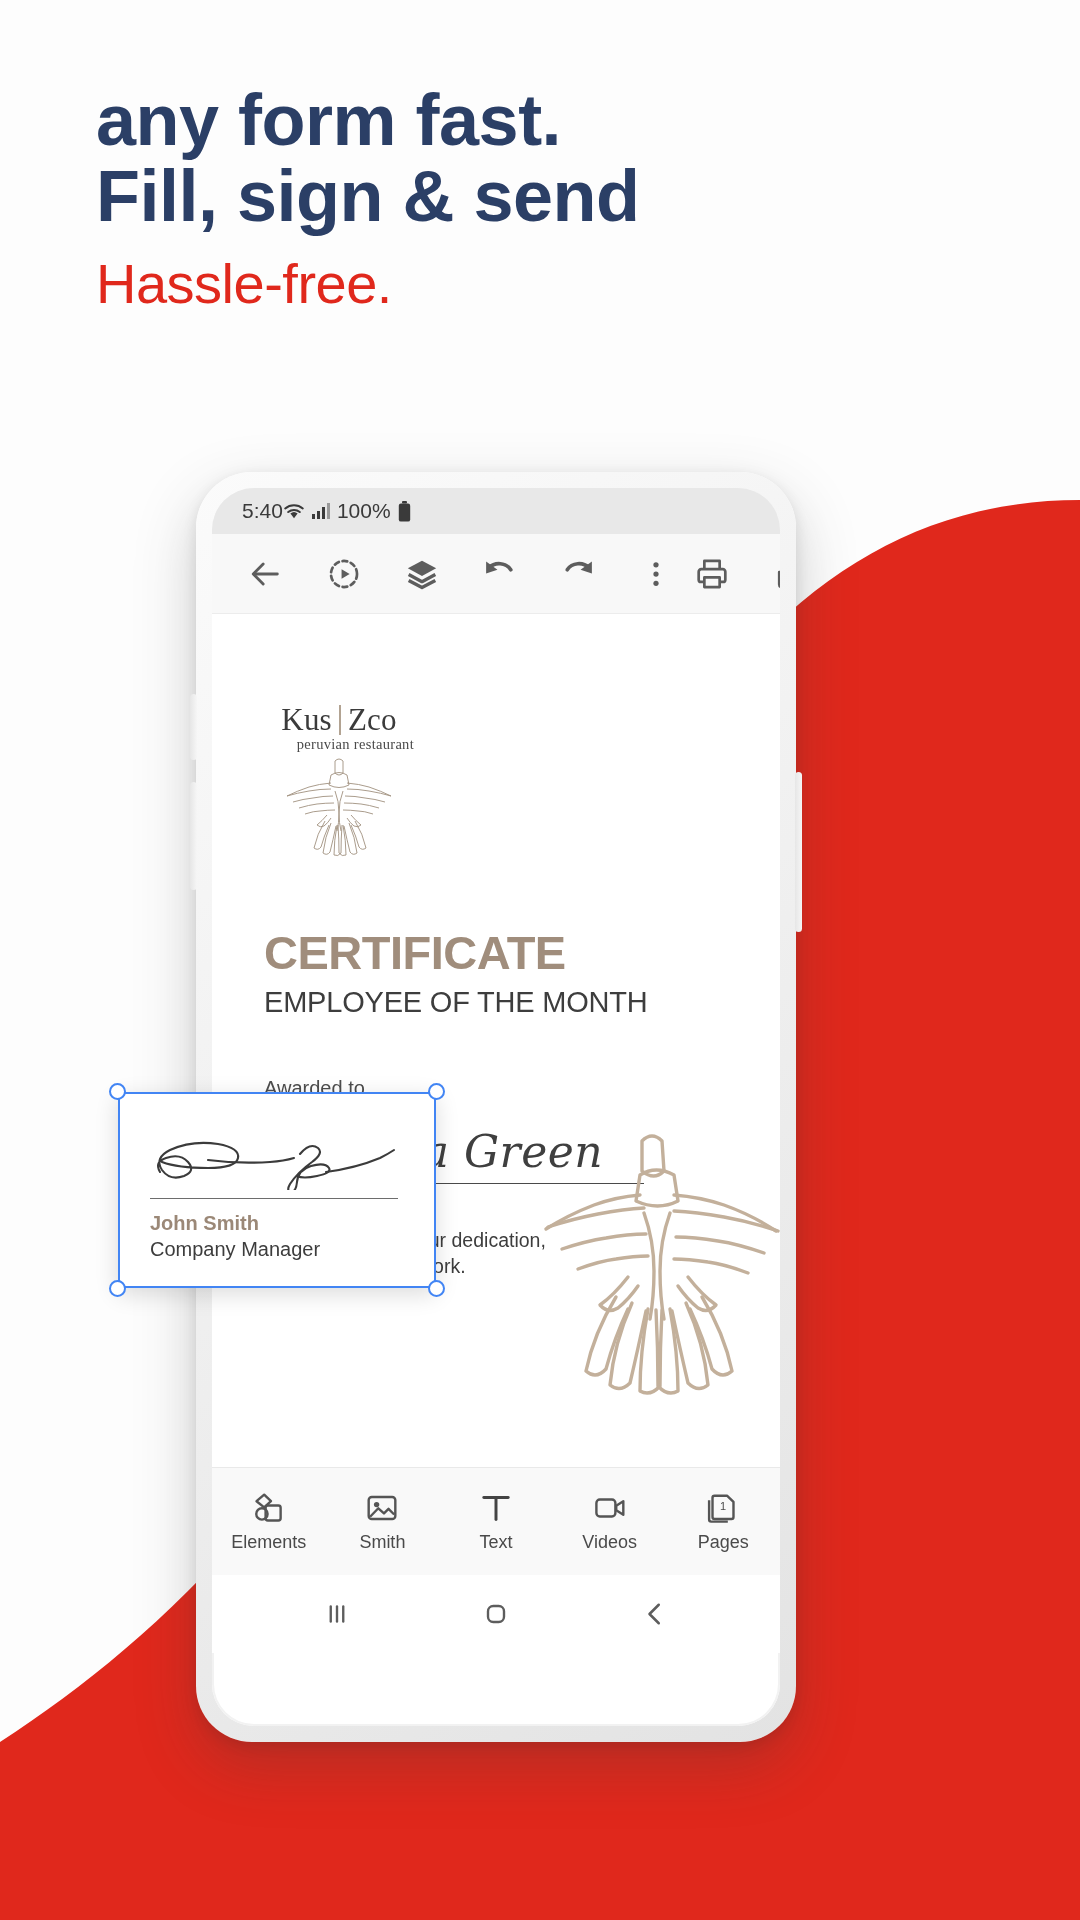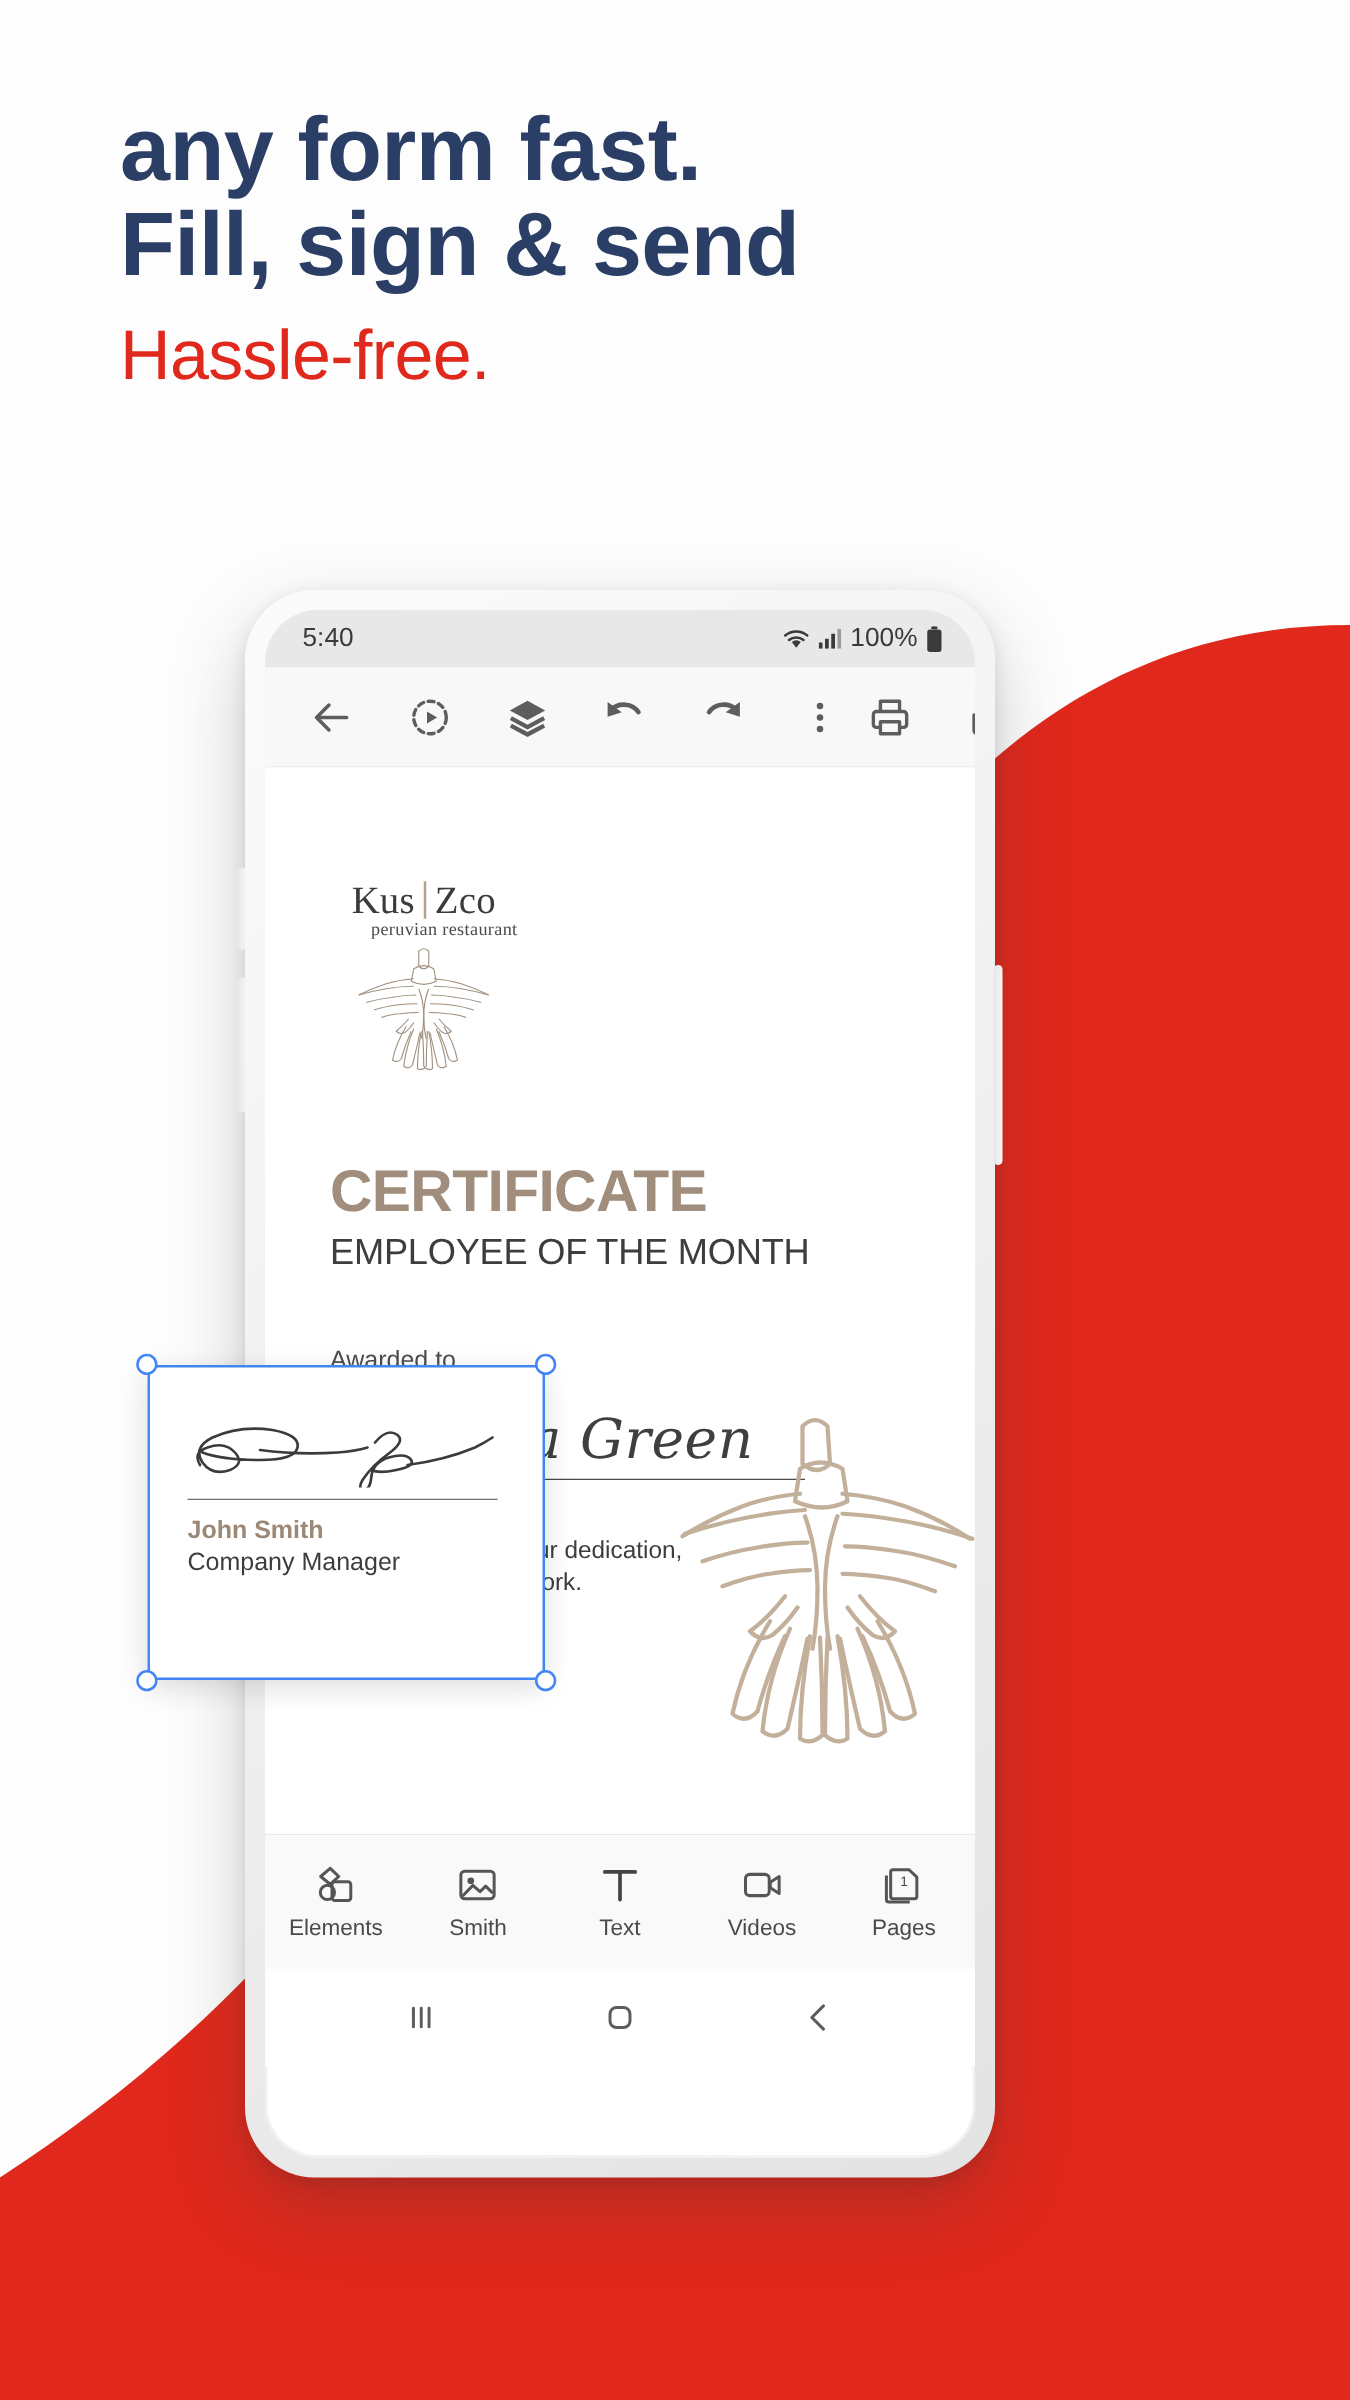--- a/index.html
+++ b/index.html
@@ -74,21 +74,21 @@
   .btn-vol1 { left: -6px; top: 222px; width: 7px; height: 66px; }
   .btn-vol2 { left: -6px; top: 310px; width: 7px; height: 108px; }
   .btn-pwr  { right: -6px; top: 300px; width: 7px; height: 160px; }
 
   
   .statusbar {
     height: 46px;
     background: #e8e8e8;
     display: flex;
     align-items: center;
-    justify-content: space-between;
+    justify-content: flex-start;
     padding: 0 26px 0 30px;
     font-size: 21px;
     color: #3a3a3a;
   }
   .status-right {
     display: flex; align-items: center; gap: 7px;
   }
   .status-right svg { display: block; }
   .battpct { font-size: 21px; }
 
@@ -189,21 +189,21 @@
   .bird-watermark {
     position: absolute;
     right: -42px; bottom: -70px;
     pointer-events: none;
   }
 
   
   .sig-select {
     position: absolute;
     left: 118px; top: 1092px;
-    width: 318px; height: 252px;
+    width: 318px; height: 196px;
     z-index: 40;
   }
   .sig-card {
     position: absolute; inset: 0;
     background: #ffffff;
     border: 2px solid #4285f4;
     box-shadow: 0 6px 22px rgba(0,0,0,0.14);
     padding: 26px 28px 0 30px;
   }
   .sig-scribble { margin-top: 4px; }

